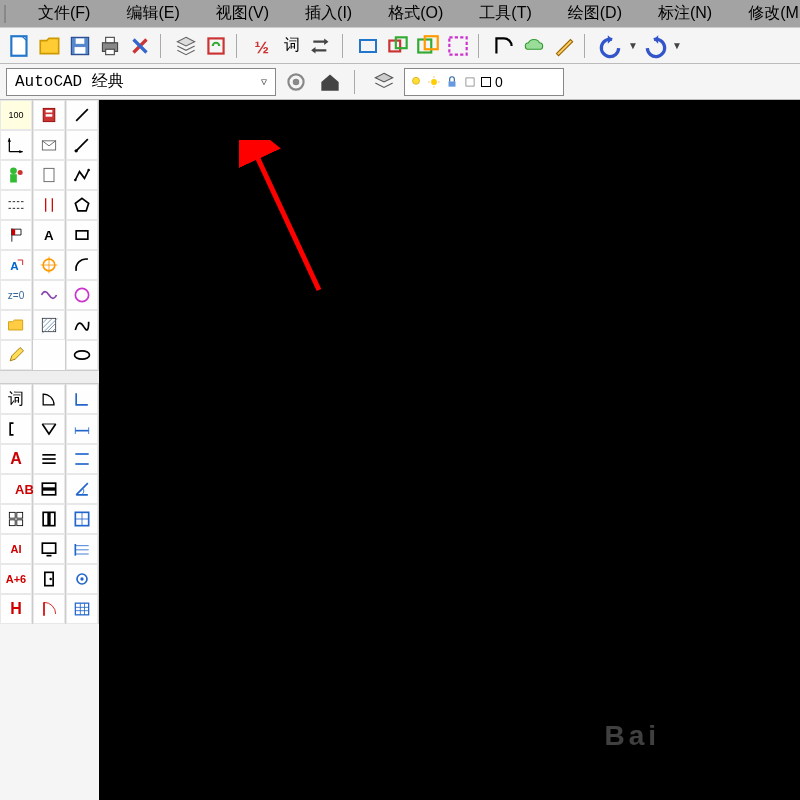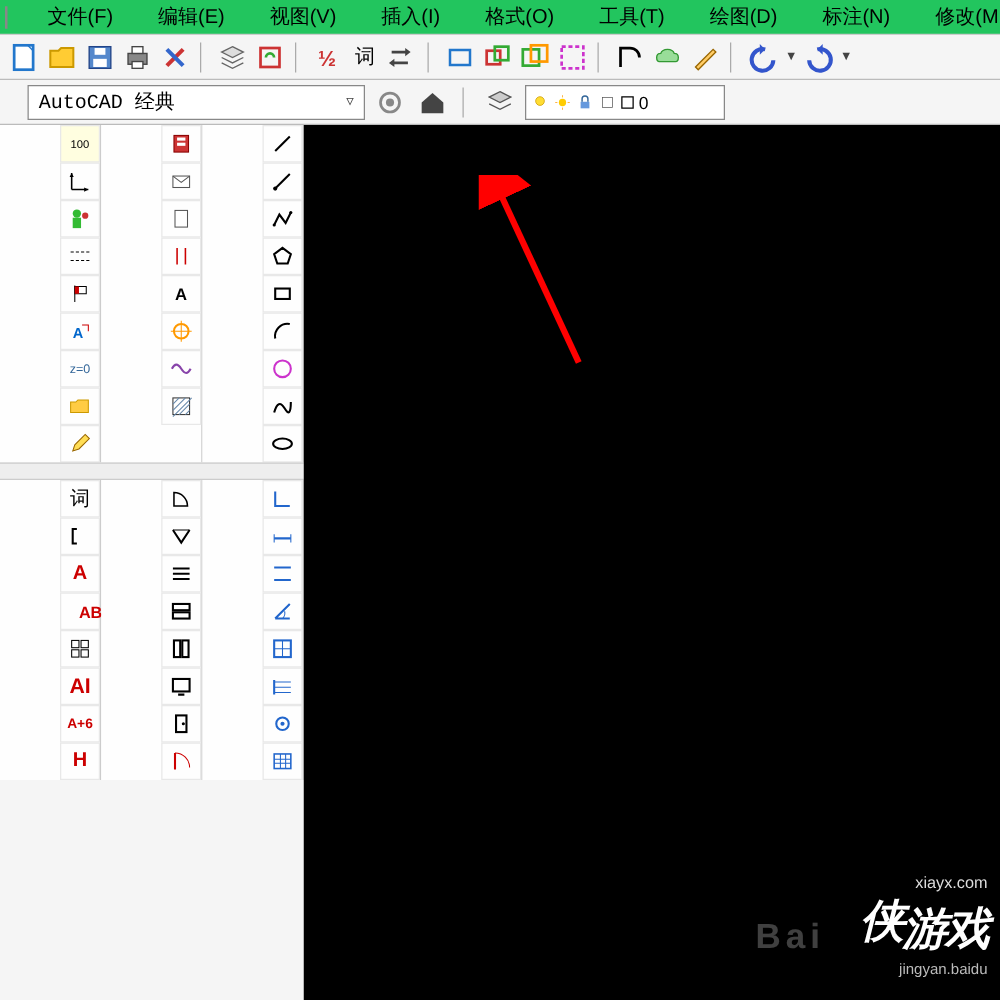--- a/index.html
+++ b/index.html
@@ -1,46 +1,46 @@
 <!DOCTYPE html>
 <html><head>
 <meta charset="utf-8">
 <style>
 * { margin: 0; padding: 0; box-sizing: border-box; }
 body { font-family: "SimSun", sans-serif; font-size: 16px; background: #f0f0f0; width: 800px; height: 800px; overflow: hidden; position: relative; }
 
-.menubar { display: flex; align-items: center; height: 28px; background: #22c55e; border-bottom: 1px solid #ccc; padding-left: 4px; gap: 16px; }
+.menubar { display: flex; align-items: center; height: 28px; background: #a3a3a3; border-bottom: 1px solid #ccc; padding-left: 4px; gap: 16px; }
 .app-icon { width: 18px; height: 18px; background: linear-gradient(135deg,#6ab0ff,#ffd040); border: 1px solid #888; margin-right: 6px; }
 .menu-item { padding: 2px 10px; cursor: default; white-space: nowrap; }
 
 .toolbar1 { display: flex; align-items: center; height: 36px; background: #f5f5f5; border-bottom: 1px solid #bbb; padding-left: 6px; gap: 2px; }
 .tb-btn { width: 28px; height: 28px; display: flex; align-items: center; justify-content: center; border: 1px solid transparent; cursor: pointer; }
 .tb-sep { width: 6px; height: 24px; border-left: 1px solid #aaa; margin: 0 4px; }
 
-.toolbar2 { display: flex; align-items: center; height: 36px; background: #f5f5f5; border-bottom: 1px solid #bbb; padding-left: 22px; gap: 6px; }
+.toolbar2 { display: flex; align-items: center; height: 36px; background: #f5f5f5; border-bottom: 1px solid #bbb; padding-left: 6px; gap: 6px; }
 .workspace-combo { width: 270px; height: 28px; border: 1px solid #888; background: #fff; display: flex; align-items: center; padding: 0 8px; font-family: "Courier New", monospace; font-size: 16px; justify-content: space-between; }
 .layer-combo { width: 160px; height: 28px; border: 1px solid #888; background: #fff; display: flex; align-items: center; padding: 0 4px; gap: 4px; font-size: 14px; }
 .dd-arrow { font-size: 10px; color: #444; }
 
 .workarea { display: flex; height: 700px; }
 .side-toolbars { display: flex; flex-direction: column; background: #f5f5f5; }
 .side-group { display: flex; }
 .side-col { display: flex; flex-direction: column; border-right: 1px solid #ccc; background: #fefefe; }
-.side-btn { width: 32px; height: 30px; display: flex; align-items: center; justify-content: center; border: 1px solid #e8e8e8; cursor: pointer; font-size: 16px; margin-left: 48px; }
+.side-btn { width: 32px; height: 30px; display: flex; align-items: center; justify-content: center; border: 1px solid #e8e8e8; cursor: pointer; font-size: 16px; }
 .side-btn svg { width: 20px; height: 20px; }
 
 .canvas { flex: 1; background: #000; position: relative; }
 
 .arrow-annotation { position: absolute; top: 40px; left: 140px; pointer-events: none; }
 
 .watermark { position: absolute; right: 10px; bottom: 18px; color: #fff; text-align: right; }
 .watermark .main { font-size: 36px; font-weight: bold; font-style: italic; text-shadow: 2px 2px 3px #000; letter-spacing: -2px; }
 .watermark .url { font-size: 13px; color: #ddd; }
 .watermark .sub { font-size: 12px; color: #bbb; }
-.watermark-bg { position: absolute; right: 140px; bottom: 35px; color: rgba(255,255,255,0.25); font-size: 28px; font-weight: bold; letter-spacing: 4px; }
+.watermark-bg { position: absolute; right: 140px; bottom: 48px; color: rgba(255,255,255,0.25); font-size: 28px; font-weight: bold; letter-spacing: 4px; }
 
 .icon-rect { width: 18px; height: 14px; border: 2px solid; }
 </style>
 </head>
 <body>
 
 <div class="menubar">
   <div class="app-icon"></div>
   <div class="menu-item">文件(F)</div>
   <div class="menu-item">编辑(E)</div>
@@ -383,21 +383,21 @@
         <div class="side-btn" style="color:#cc0000;font-weight:bold;">A</div>
         <div class="side-btn" style="color:#cc0000;font-size:13px;font-weight:bold;padding-left:17px;">AB</div>
         <div class="side-btn">
             <svg viewBox="0 0 24 24">
               <rect x="4" y="4" width="7" height="7" stroke="#000" fill="none"></rect>
               <rect x="13" y="4" width="7" height="7" stroke="#000" fill="none"></rect>
               <rect x="4" y="13" width="7" height="7" stroke="#000" fill="none"></rect>
               <rect x="13" y="13" width="7" height="7" stroke="#000" fill="none"></rect>
             </svg>
           </div>
-        <div class="side-btn" style="color:#cc0000;font-size:17px;font-weight:bold;">AI</div>
+        <div class="side-btn" style="color:#cc0000;font-size:11px;font-weight:bold;">AI</div>
         <div class="side-btn" style="color:#cc0000;font-size:11px;font-weight:bold;">A+6</div>
         <div class="side-btn" style="color:#cc0000;font-weight:bold;">H</div>
       </div>
       <div class="side-col">
         <div class="side-btn">
             <svg viewBox="0 0 24 24">
               <path d="M5 19 L5 6 A13 13 0 0 1 18 19 Z" fill="none" stroke="#000" stroke-width="1.5"></path>
             </svg>
           </div>
         <div class="side-btn">
@@ -506,19 +506,14 @@
   <div class="canvas">
     <svg class="arrow-annotation" width="120" height="160">
       <defs>
           <marker id="ah" markerWidth="10" markerHeight="10" refX="2" refY="5" orient="auto">
             <path d="M0 0 L10 5 L0 10 Z" fill="#ff0000"></path>
           </marker>
         </defs>
       <line x1="80" y1="150" x2="15" y2="10" stroke="#ff0000" stroke-width="5" marker-end="url(#ah)"></line>
     </svg>
     <div class="watermark-bg">Bai</div>
-    <div class="watermark">
-      <div class="url">xiayx.com</div>
-      <div class="main"><span>侠</span><span style="vertical-align:-6px">游戏</span></div>
-      <div class="sub">jingyan.baidu</div>
-    </div>
   </div>
 </div>
 
 </body></html>

